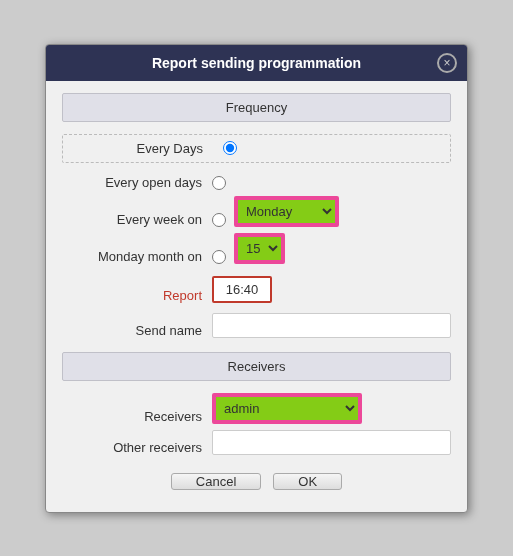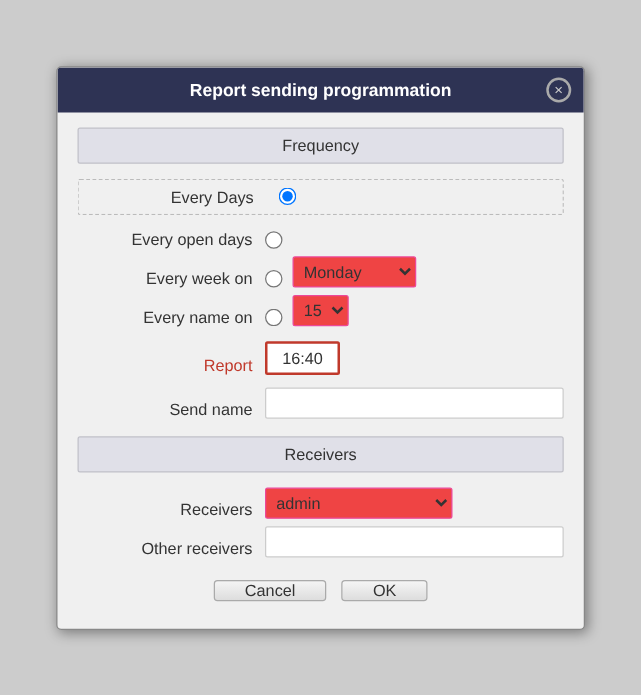--- a/index.html
+++ b/index.html
@@ -89,22 +89,22 @@
       color: #c0392b;
     }
 
     input[type="radio"] {
       cursor: pointer;
       width: 14px;
       height: 14px;
     }
 
     select {
-      border: 1px solid #ec4899;
-      background: #ef4444;
+      border: 4px solid #ec4899;
+      background: #84cc16;
       padding: 3px 4px;
       font-size: 13px;
       border-radius: 2px;
       cursor: pointer;
       color: #333;
     }
 
     .time-input {
       border: 2px solid #c0392b;
       padding: 4px 8px;
@@ -205,21 +205,21 @@
         <option>Tuesday</option>
         <option>Wednesday</option>
         <option>Thursday</option>
         <option>Friday</option>
         <option>Saturday</option>
         <option>Sunday</option>
       </select>
     </div>
 
     <div class="form-row spacer">
-      <span class="form-label">Every name on</span>
+      <span class="form-label">Monday month on</span>
       <input type="radio" name="frequency" style="margin-right: 8px;">
       <select>
         <option>1</option><option>2</option><option>3</option><option>4</option><option>5</option>
         <option>6</option><option>7</option><option>8</option><option>9</option><option>10</option>
         <option>11</option><option>12</option><option>13</option><option>14</option><option selected="">15</option>
         <option>16</option><option>17</option><option>18</option><option>19</option><option>20</option>
         <option>21</option><option>22</option><option>23</option><option>24</option><option>25</option>
         <option>26</option><option>27</option><option>28</option><option>29</option><option>30</option>
         <option>31</option>
       </select>

